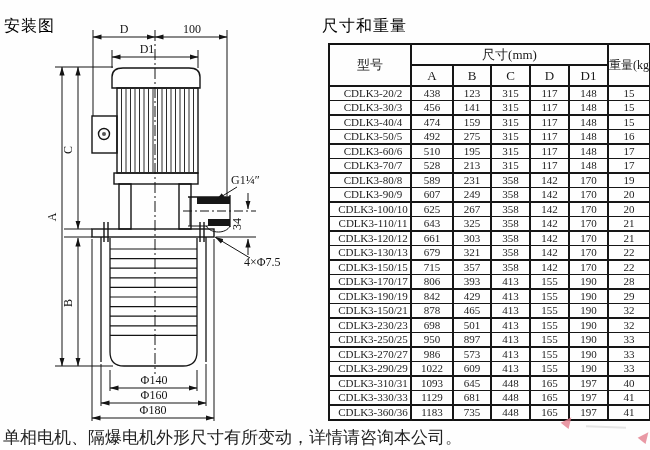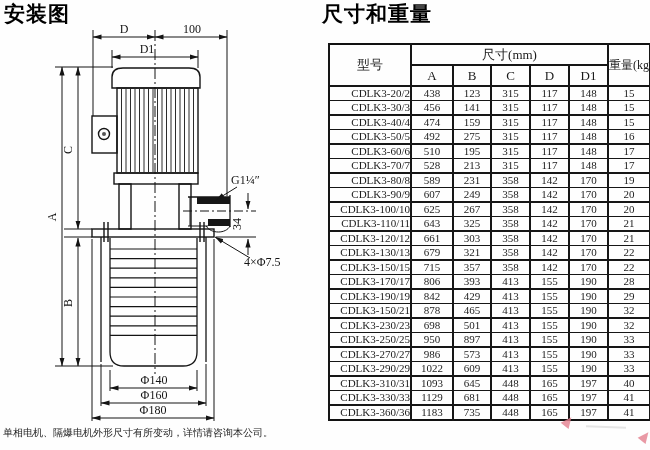--- a/index.html
+++ b/index.html
@@ -2,44 +2,44 @@
 <html><head>
 <meta charset="utf-8">
 <style>
   html,body{margin:0;padding:0}
   body{
     width:650px;height:450px;position:relative;overflow:hidden;
     background:#fefefe;color:#1a1a1a;
     font-family:"Liberation Serif","DejaVu Serif",serif;
   }
   .title{
-    position:absolute;top:0;font-family:"DejaVu Sans","Liberation Sans",sans-serif;
-    font-weight:bold;font-size:21px;color:#000;letter-spacing:1px;white-space:nowrap;
+    position:absolute;top:16px;font-family:"DejaVu Sans","Liberation Sans",sans-serif;
+    font-weight:normal;font-size:16px;color:#000;letter-spacing:1px;white-space:nowrap;
   }
   .left-title{left:4px}
   .right-title{left:322px}
   svg.diagram{position:absolute;left:0;top:0}
   svg.diagram text{font-family:"Liberation Serif","DejaVu Serif",serif;font-size:12px;fill:#141414}
   .footnote{
-    position:absolute;left:3px;top:426px;width:344px;font-size:10px;color:#222;white-space:nowrap;
+    position:absolute;left:3px;top:426px;width:344px;font-size:17px;color:#222;white-space:nowrap;
   }
   table.dims{
     position:absolute;left:328px;top:31px;width:321px;
     border-collapse:collapse;table-layout:fixed;border:2px solid #111;
     text-align:center;
     margin-top:12px;
   }
   table.dims th,table.dims td{
     border:1px solid #161616;border-left-width:2px;border-right-width:2px;
     padding:0;line-height:1.05;font-weight:normal;overflow:hidden;white-space:nowrap;
   }
   table.dims thead th{height:19px;font-size:13px;border-bottom-width:2px}
   table.dims thead th.c-weight{font-size:12px}
   table.dims tbody td{height:13px;font-size:11px;color:#1c1c1c}
-  table.dims tbody td.c-model{text-align:right;padding-left:6px}
+  table.dims tbody td.c-model{text-align:center;padding-left:6px}
   table.dims tbody tr:nth-child(odd) td{border-top-width:2px}
   .wm{position:absolute;width:0;height:0;border-left:5px solid transparent;border-right:5px solid transparent;
       border-bottom:11px solid #e4808e;opacity:.8}
   .wm1{left:563px;top:416px;transform:rotate(38deg)}
   .wm2{left:640px;top:431px;transform:rotate(38deg)}
   .wm-smudge{position:absolute;left:586px;top:426px;width:40px;height:2px;background:#9a9a9a;opacity:.25;transform:rotate(2deg)}
 </style>
 </head>
 <body>
 

